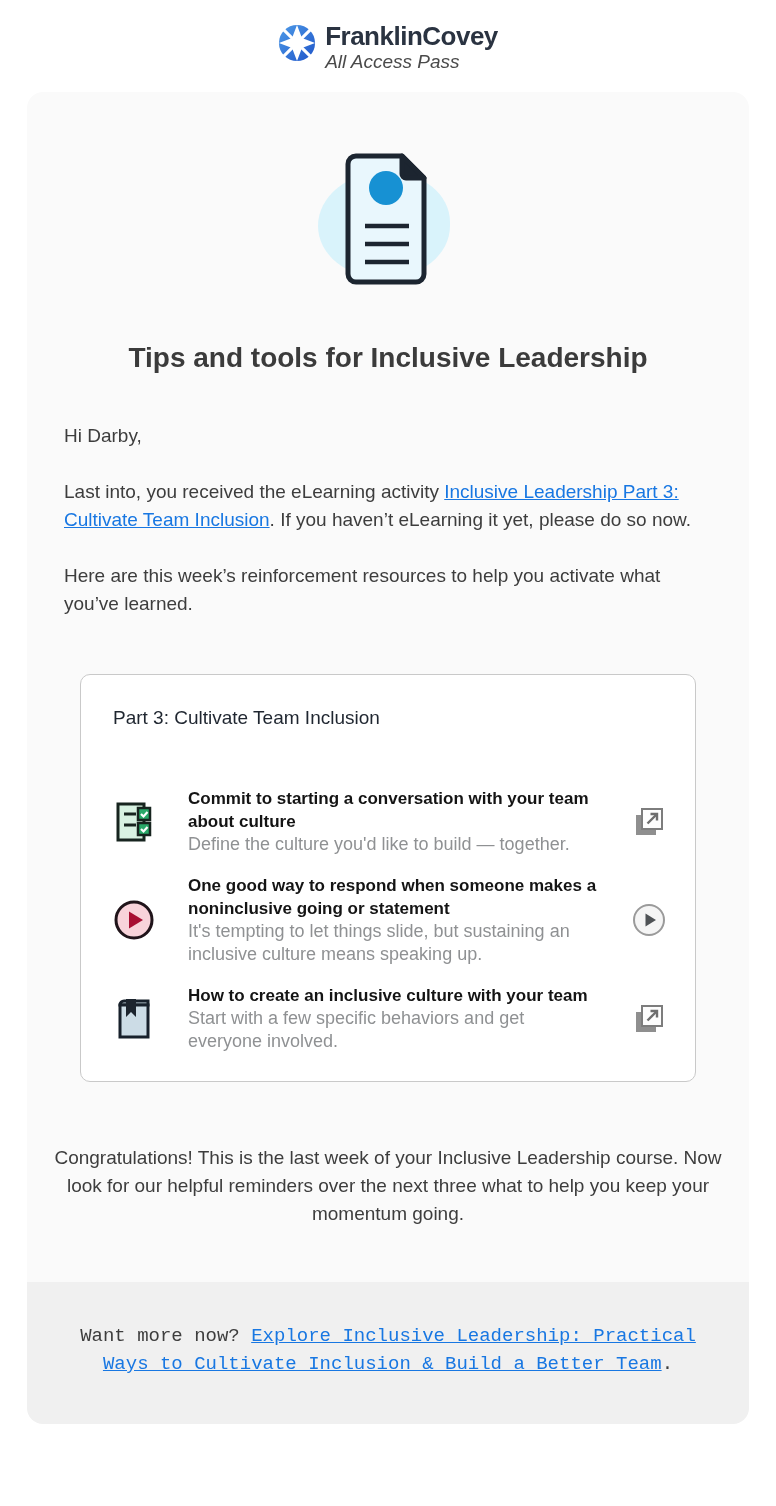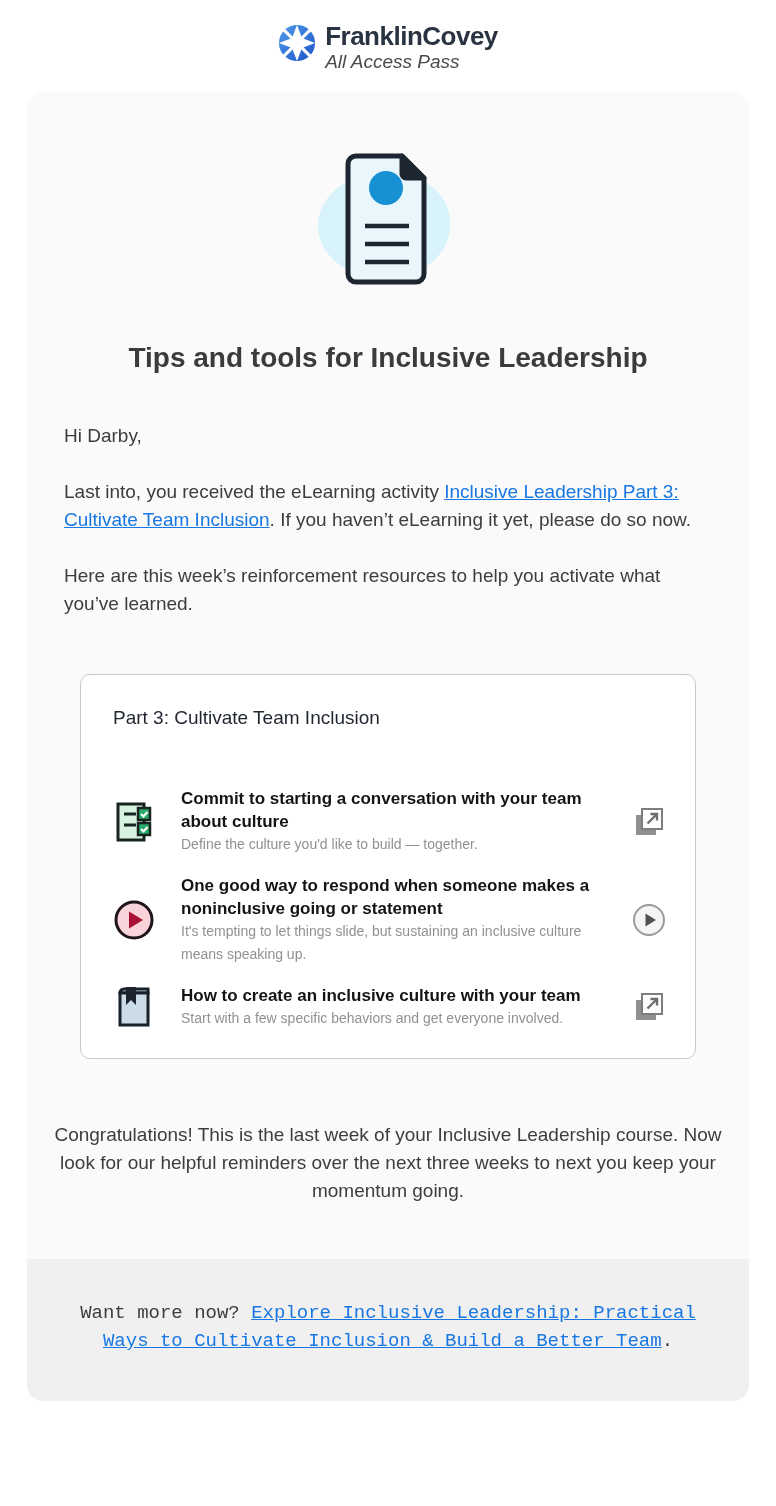--- a/index.html
+++ b/index.html
@@ -34,25 +34,25 @@
   
   .headline{font-size:28px; font-weight:700; color:var(--heading); text-align:center; margin-bottom:48px;}
   .para{width:648px; margin:0 auto 28px; font-size:19px; line-height:28px; text-align:left; color:var(--text);}
   .para:last-child{margin-bottom:0;}
   a.link{color:var(--link); text-decoration:underline; cursor:pointer;}
 
   
   .card{width:616px; margin:56px auto 0; background:#ffffff; border:1px solid var(--card-border); border-radius:10px; padding:32px 24px 28px 32px;}
   .card-title{font-size:19px; font-weight:400; color:#1f2630; margin-bottom:58px;}
   .rows{display:flex; flex-direction:column; gap:18px;}
-  .row{display:flex; align-items:center; gap:0;}
+  .row{display:flex; align-items:center; gap:7px;}
   .row-left{width:68px; display:flex; justify-content:flex-start; align-items:center; flex:0 0 68px;}
   .row-text{flex:1 1 auto; padding-right:18px;}
   .row-title{font-size:17px; font-weight:bold; color:var(--near-black); line-height:23px;}
-  .row-desc{font-size:14px; color:var(--muted); line-height:23px;}
+  .row-desc{font-size:18px; color:var(--muted); line-height:23px;}
   .row-right{flex:0 0 44px; display:flex; justify-content:center; align-items:center; cursor:pointer;}
 
   
   .closing{width:678px; margin:62px auto 0; font-size:19px; line-height:28px; text-align:center; color:var(--text);}
   .footer-band{background:var(--bg-footer); padding:40px 30px 46px; text-align:center;}
   .footer-text{font-size:19px; line-height:28px; color:var(--text);font-family:Liberation Mono, monospace;}
 </style>
 </head>
 <body>
 
@@ -173,21 +173,21 @@
                 <rect x="10" y="4" width="20" height="20" fill="#fdfdfd" stroke="#7d7d7d" stroke-width="2"></rect>
                 <line x1="15.5" y1="18.5" x2="24" y2="10" stroke="var(--icon-gray-dark)" stroke-width="2.4"></line>
                 <path d="M18.5 9 h6.5 v6.5" fill="none" stroke="var(--icon-gray-dark)" stroke-width="2.4"></path>
               </svg>
             </div>
           </div>
 
         </div>
       </div>
 
-      <p class="closing">Congratulations! This is the last week of your Inclusive Leadership course. Now look for our helpful reminders over the next three weeks to next you keep your momentum going.</p>
+      <p class="closing">Congratulations! This is the last week of your Inclusive Leadership course. Now look for our helpful reminders over the next three what to help you keep your momentum going.</p>
 
     </div>
 
     <div class="footer-band">
       <p class="footer-text"><span>Want more now? </span><a class="link" href="#">Explore Inclusive Leadership: Practical Ways to Cultivate Inclusion &amp; Build a Better Team</a><span>.</span></p>
     </div>
   </div>
 
 </div>
 

